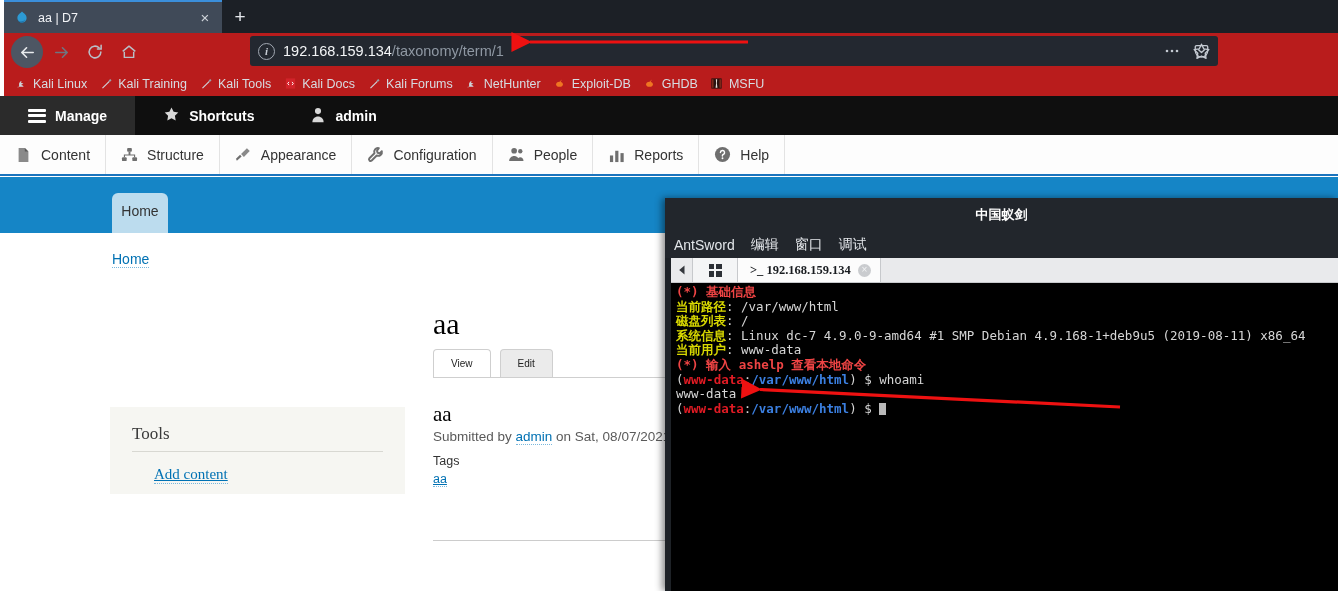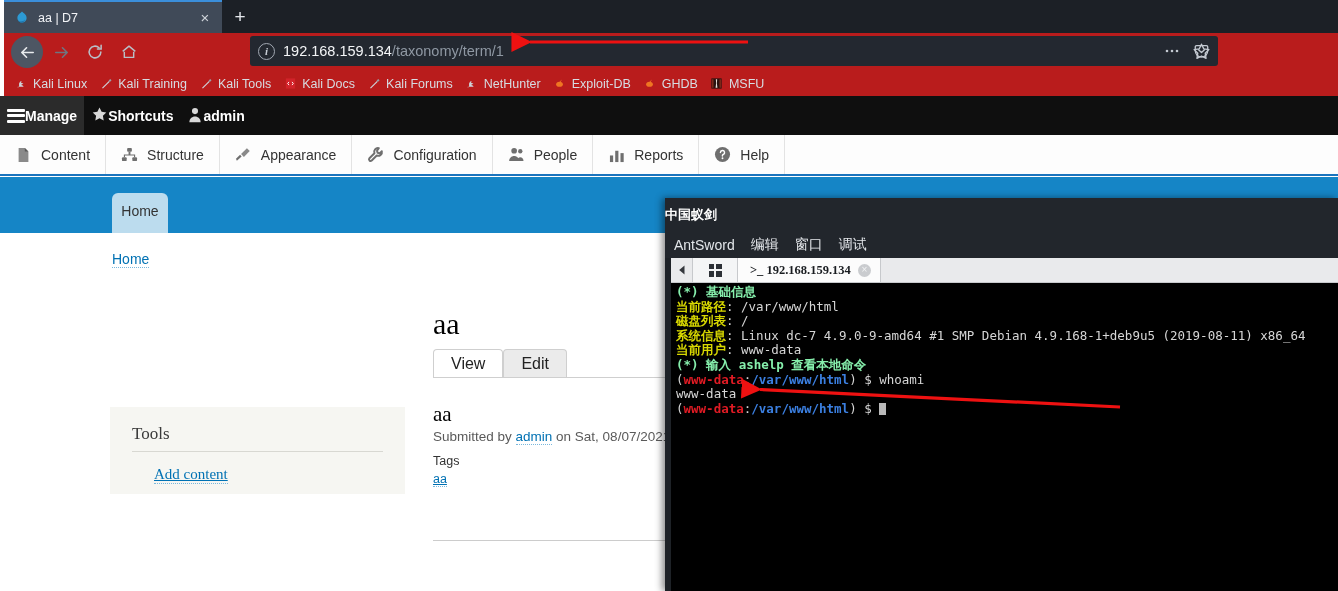--- a/index.html
+++ b/index.html
@@ -84,21 +84,21 @@
     color: #d7dce2; font-size: 12.5px; white-space: nowrap;
   }
   .bm-ic { width: 14px; height: 14px; flex: 0 0 14px; display: flex; align-items: center; justify-content: center; }
 
   
   .d-toolbar {
     position: absolute; left: 0; top: 96px; width: 1338px; height: 39px;
     background: #0f0f0f; display: flex; align-items: stretch;
   }
   .d-tb-item {
-    display: flex; align-items: center; padding: 0 7px;
+    display: flex; align-items: center; gap: 9px; padding: 0 28px;
     color: #ffffff; font-size: 14px; font-weight: bold;
   }
   .d-tb-item.active { background: #2b2b2b; }
   .burger { width: 18px; height: 14px; display: flex; flex-direction: column; justify-content: space-between; }
   .burger i { display: block; height: 3px; background: #fff; border-radius: 1px; }
 
   .d-menu {
     position: absolute; left: 0; top: 135px; width: 1338px; height: 41px;
     background: #fdfdfd; border-bottom: 2px solid #1b74bd;
     display: flex; align-items: stretch;
@@ -154,23 +154,23 @@
     font-family: "Liberation Serif", serif; font-size: 15px; color: #0071b3;
     border-bottom: 1px dotted #7ab8dd;
   }
 
   .node-title {
     position: absolute; left: 433px; top: 307px;
     font-family: "Liberation Serif", serif; font-size: 30px; color: #000;
   }
   .tabs-row { position: absolute; left: 433px; top: 349px; display: flex; align-items: flex-end; }
   .ntab {
-    height: 29px; padding: 0 17px; font-size: 16px; color: #222;
+    height: 29px; padding: 0 17px; font-size: 10px; color: #222;
     line-height: 28px; border: 1px solid #cfcfcf; border-bottom: none;
-    border-radius: 4px 4px 0 0; background: #ebebeb; margin-right: 0;
+    border-radius: 4px 4px 0 0; background: #ebebeb; margin-right: 9px;
   }
   .ntab.sel { background: #ffffff; border-color: #cfcfcf; }
   .tabs-underline {
     position: absolute; left: 433px; top: 377px; width: 232px; height: 1px; background: #cfcfcf;
   }
   .node-sub {
     position: absolute; left: 433px; top: 402px;
     font-family: "Liberation Serif", serif; font-size: 21px; color: #000;
   }
   .submitted {
@@ -188,21 +188,21 @@
   }
 
   
   .antsword {
     position: absolute; left: 665px; top: 198px; width: 673px; height: 393px;
     background: #1e2227; box-shadow: -3px 0 7px rgba(0,0,0,.45);
   }
   .as-titlebar {
     position: absolute; left: 0; top: 0; width: 673px; height: 33px;
     background: #22262c;
-    display: flex; align-items: center; 
+    display: flex; align-items: center; justify-content: center;
   }
   .as-title { color: #ffffff; font-size: 13px; font-weight: bold; }
   .as-menubar {
     position: absolute; left: 0; top: 33px; width: 673px; height: 27px;
     background: #22262c; display: flex; align-items: center; padding-left: 9px; gap: 16px;
   }
   .as-menu { color: #e3e6ea; font-size: 14px; }
   .as-tabbar {
     position: absolute; left: 6px; top: 60px; width: 667px; height: 25px;
     background: #e9eaec; display: flex; align-items: stretch;
@@ -227,21 +227,21 @@
     width: 13px; height: 13px; border-radius: 50%; background: #cacccf;
     color: #f2f3f4; font-size: 10px; line-height: 12px; text-align: center;
     font-family: "Liberation Sans", sans-serif; font-weight: normal;
   }
   .as-term {
     position: absolute; left: 6px; top: 85px; width: 667px; height: 308px;
     background: #000000; padding: 2px 0 0 5px;
     font-family: "DejaVu Sans Mono", monospace; font-size: 12.5px; line-height: 14.6px;
     white-space: pre; overflow: hidden;
   }
-  .c-cyan   { color: #86efac; font-weight: bold; }
+  .c-cyan   { color: #ef4444; font-weight: bold; }
   .c-yellow { color: #d8d800; font-weight: bold; }
   .c-white  { color: #d6d6d6; }
   .c-red    { color: #e01b24; font-weight: bold; }
   .c-blue   { color: #3b7fe0; font-weight: bold; }
   .cursor { display: inline-block; width: 7px; height: 12px; background: #b9b9b9; vertical-align: -2px; }
 
   
   .annot { position: absolute; left: 0; top: 0; width: 1338px; height: 591px; pointer-events: none; }
 </style>
 </head>

